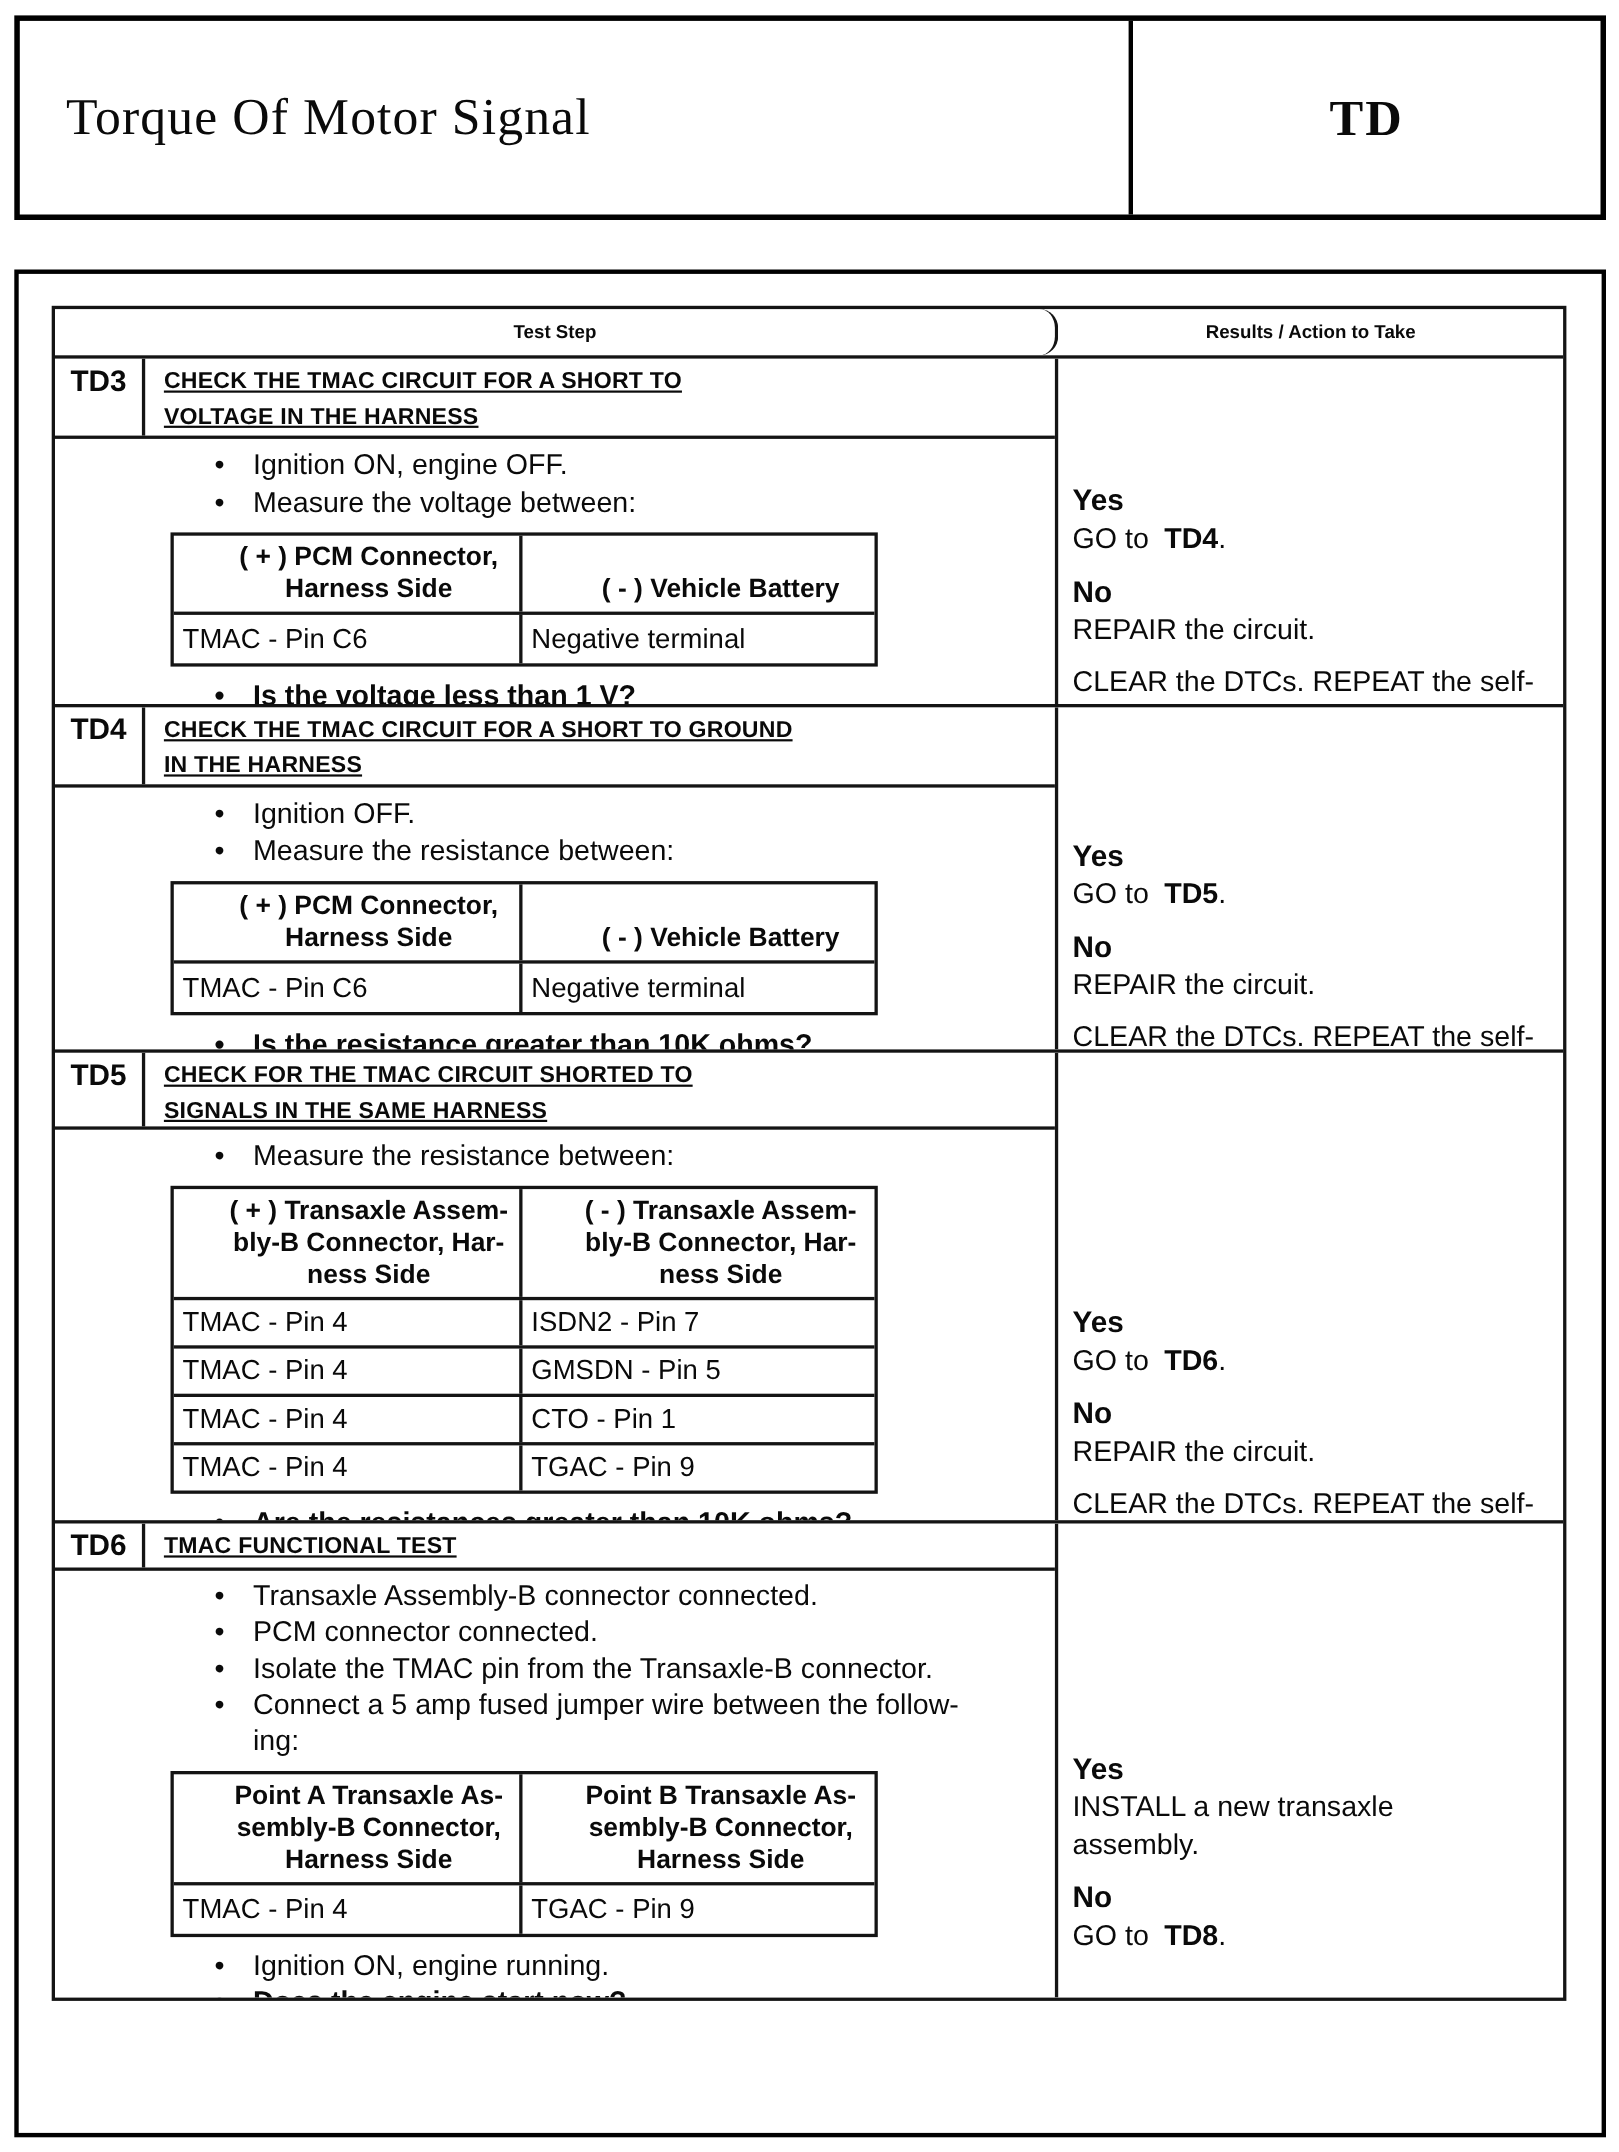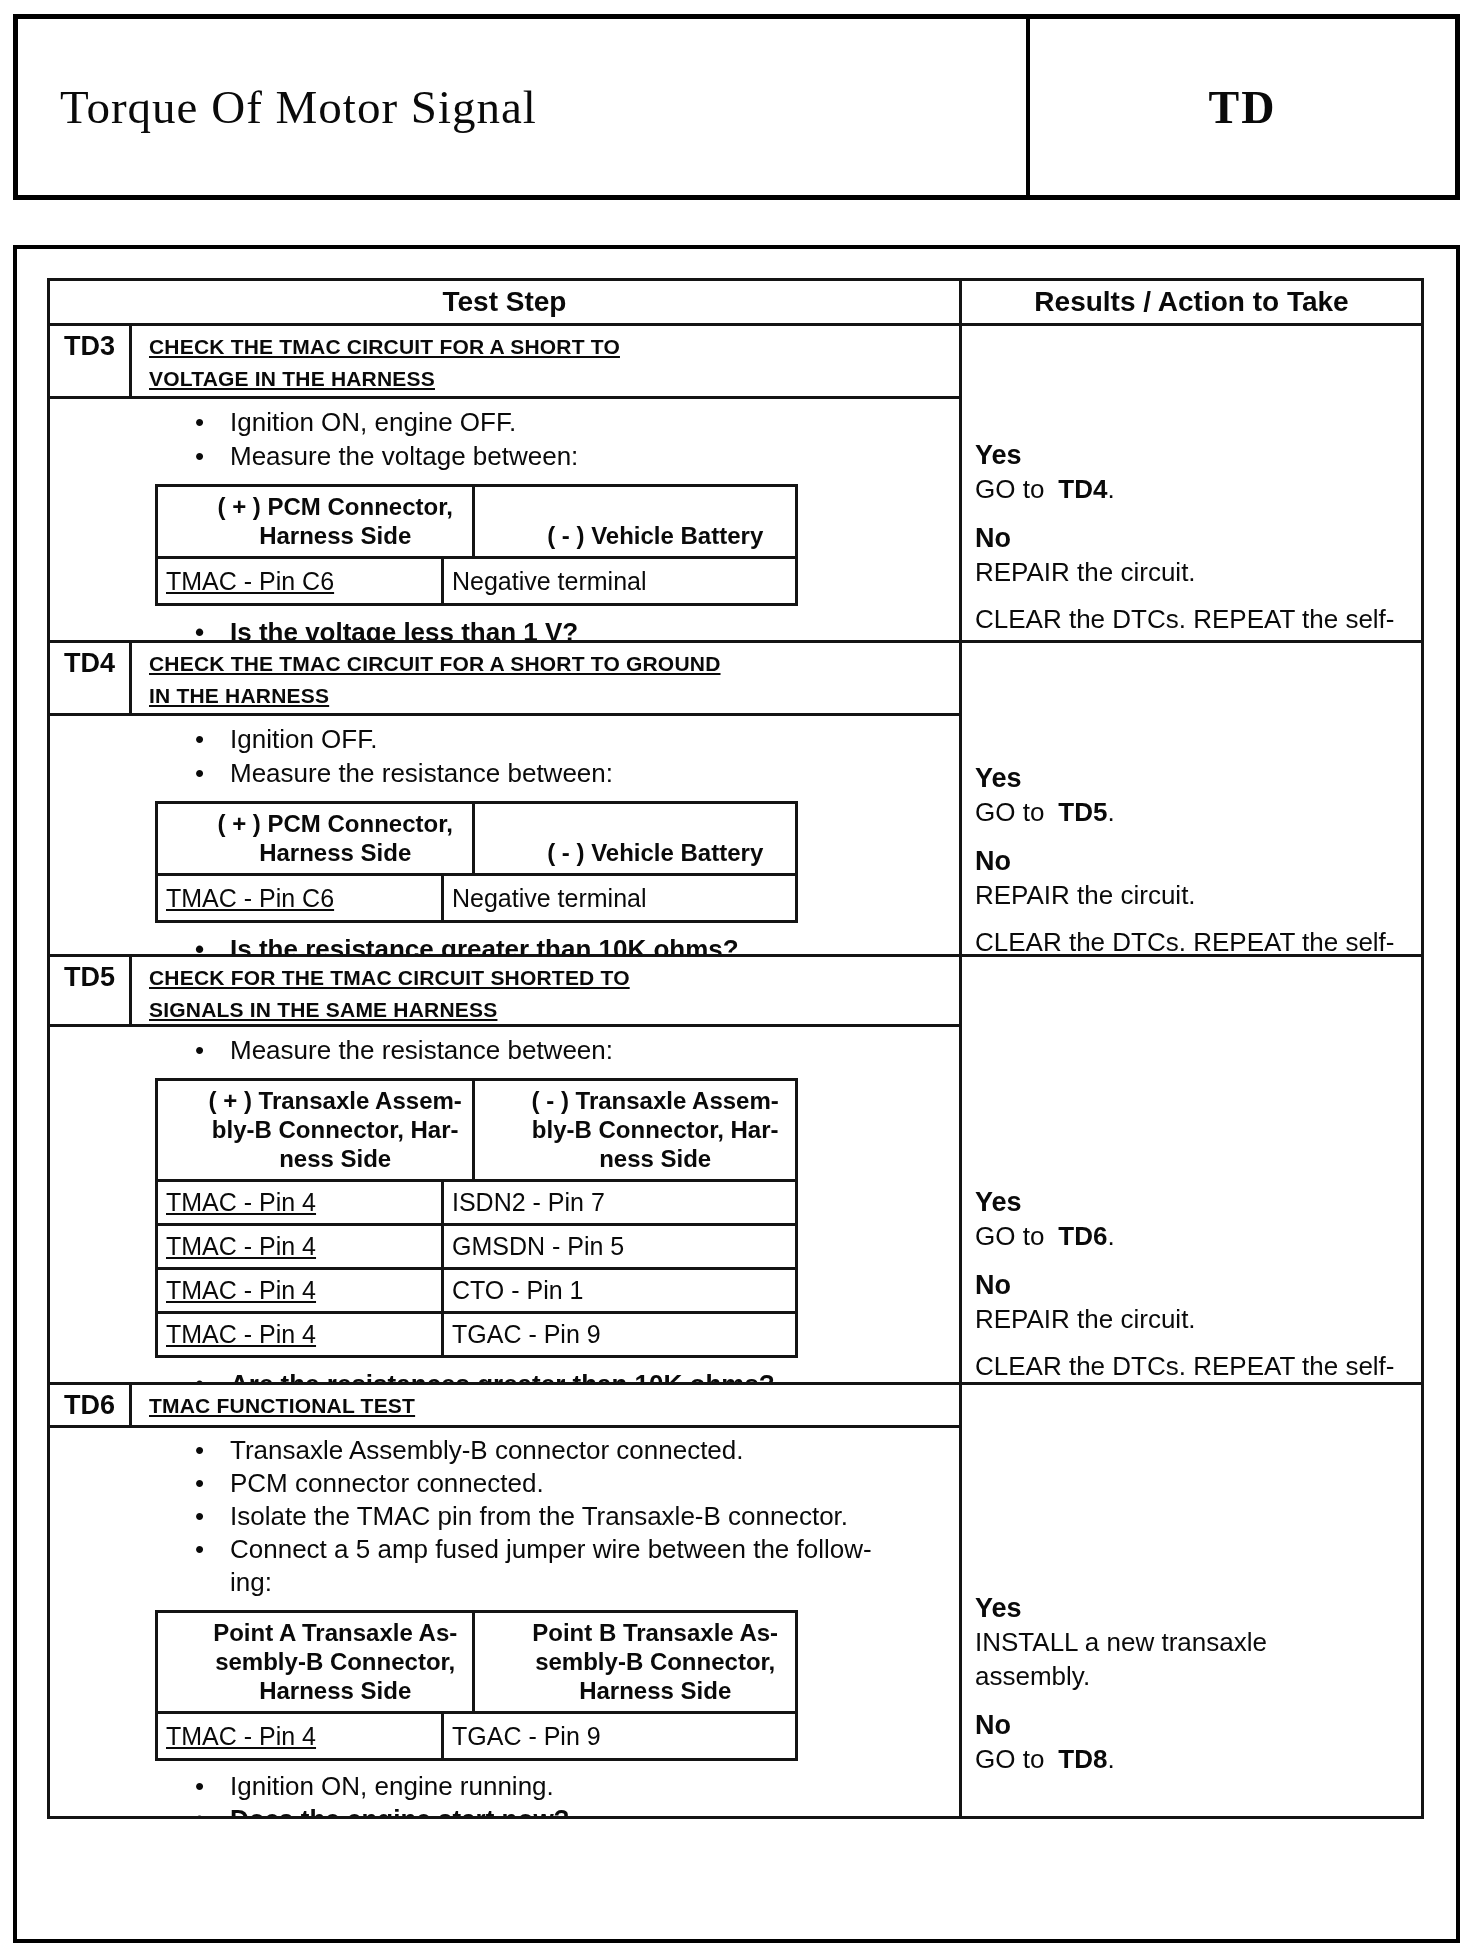--- a/index.html
+++ b/index.html
@@ -31,22 +31,23 @@
     position:absolute;left:13px;top:245px;width:1447px;height:1698px;
     border:4px solid #000;box-sizing:border-box;background:#fff;
   }
   
   .test-table{
     position:absolute;left:30px;top:29px;width:1377px;
     border:3px solid #141414;box-sizing:border-box;background:#fff;
   }
   .thead{display:flex;height:42px;box-sizing:border-box;}
   .th{
-    font-weight:bold;font-size:28px;display:flex;align-items:center;justify-content:center;
+    font-weight:bold;font-size:17px;display:flex;align-items:center;justify-content:center;
     box-sizing:border-box;
+    border-radius:17px;
   }
   .th-left{width:912px;border-right:3px solid #141414;}
   .th-right{flex:1;}
   .step{display:flex;border-top:3px solid #141414;box-sizing:border-box;overflow:hidden;}
   .step-left{width:912px;flex:none;border-right:3px solid #141414;box-sizing:border-box;display:flex;flex-direction:column;}
   .step-right{flex:1;box-sizing:border-box;padding-left:13px;}
   .title-row{display:flex;border-bottom:3px solid #141414;box-sizing:border-box;flex:none;}
   .h73{height:73px;} .h70{height:70px;} .h43{height:43px;}
   .s317{height:317px;} .s314{height:314px;} .s428{height:428px;} .s434{height:434px;}
   .td-label{
@@ -78,21 +79,21 @@
     font-weight:bold;font-size:24px;line-height:29px;text-align:center;
     display:flex;flex-direction:column;justify-content:flex-end;margin-left:40px;
   }
   .pt-h:first-child{border-right:3px solid #141414;width:317px;}
   .pt-row{display:flex;}
   .pt-row + .pt-row{border-top:3px solid #141414;}
   .pt-c{
     width:320px;box-sizing:border-box;height:44px;padding:0 6px 0 8px;
     font-size:25px;display:flex;align-items:center;white-space:nowrap;
   }
-  .pt-c:first-child{border-right:3px solid #141414;width:286px;text-decoration:underline;}
+  .pt-c:first-child{border-right:3px solid #141414;width:317px;}
   .small-rows .pt-c{height:41px;}
   
   .pt112{padding-top:112px;} .pt118{padding-top:118px;} .pt228{padding-top:228px;} .pt206{padding-top:206px;}
   .res-label{font-weight:bold;font-size:27px;line-height:34px;}
   .res-line{font-size:26px;line-height:34px;max-width:430px;}
   .res-line .bold-target{font-weight:bold;}
   .res-block + .res-block{margin-top:15px;}
   .para{margin-top:13px;}
   .narrow{max-width:330px;}
   .gap-no{margin-top:68px;}

